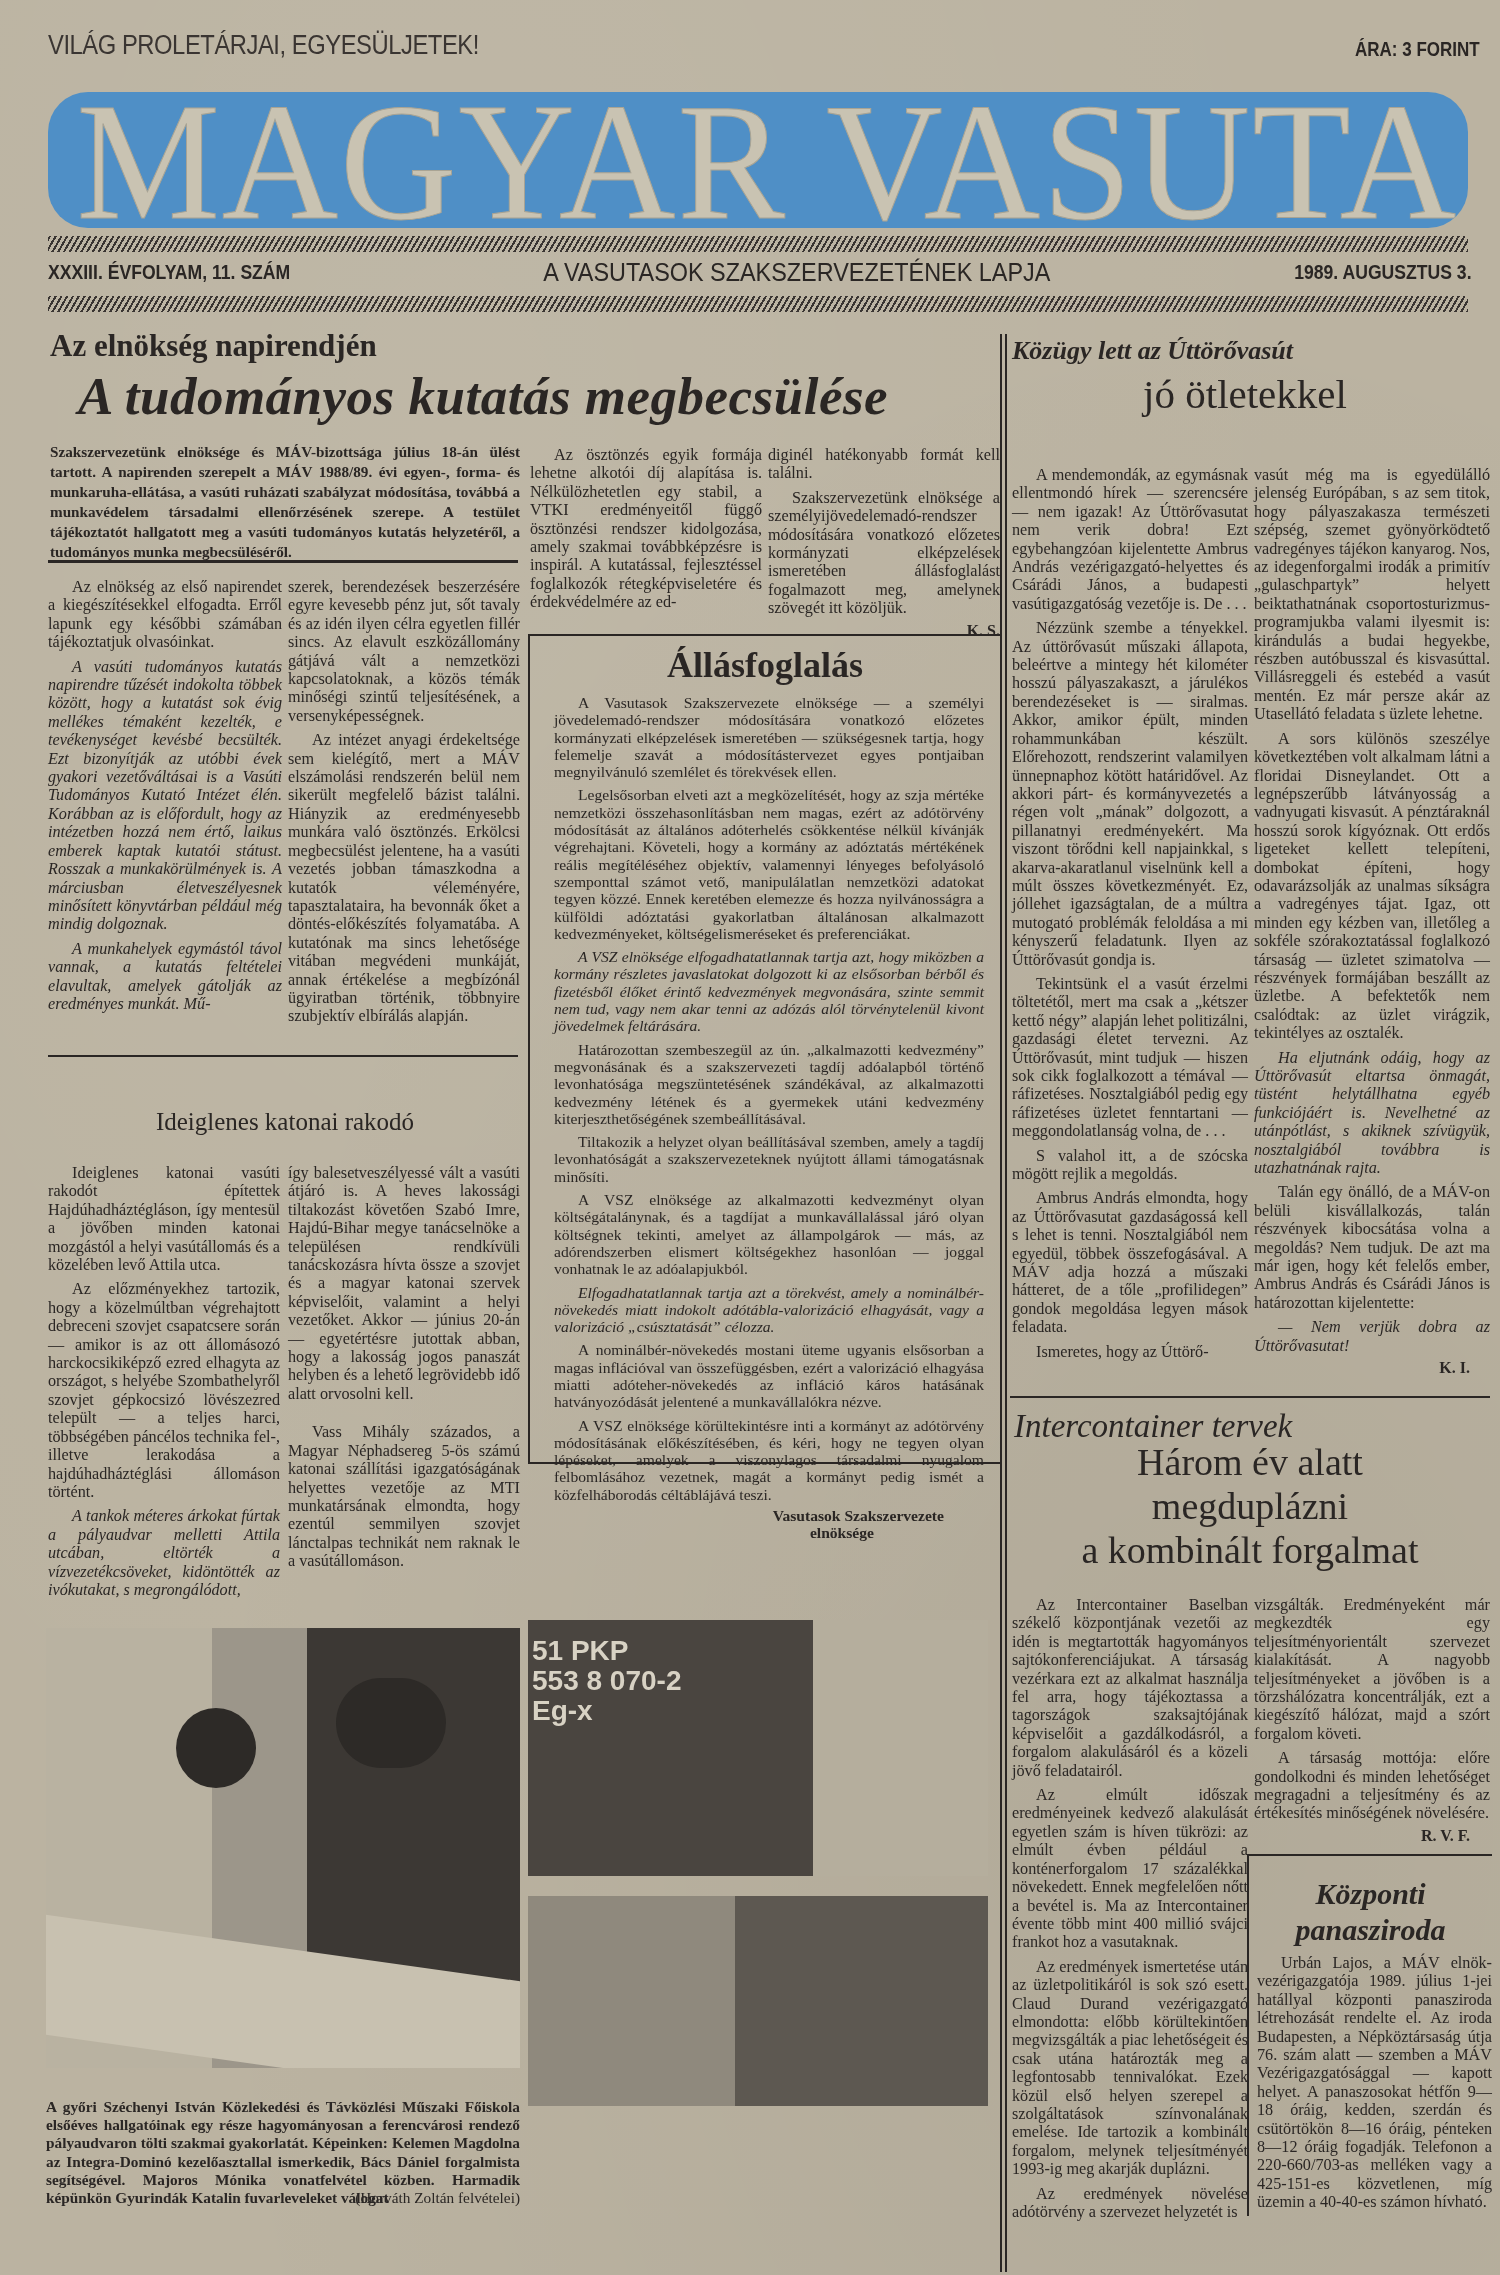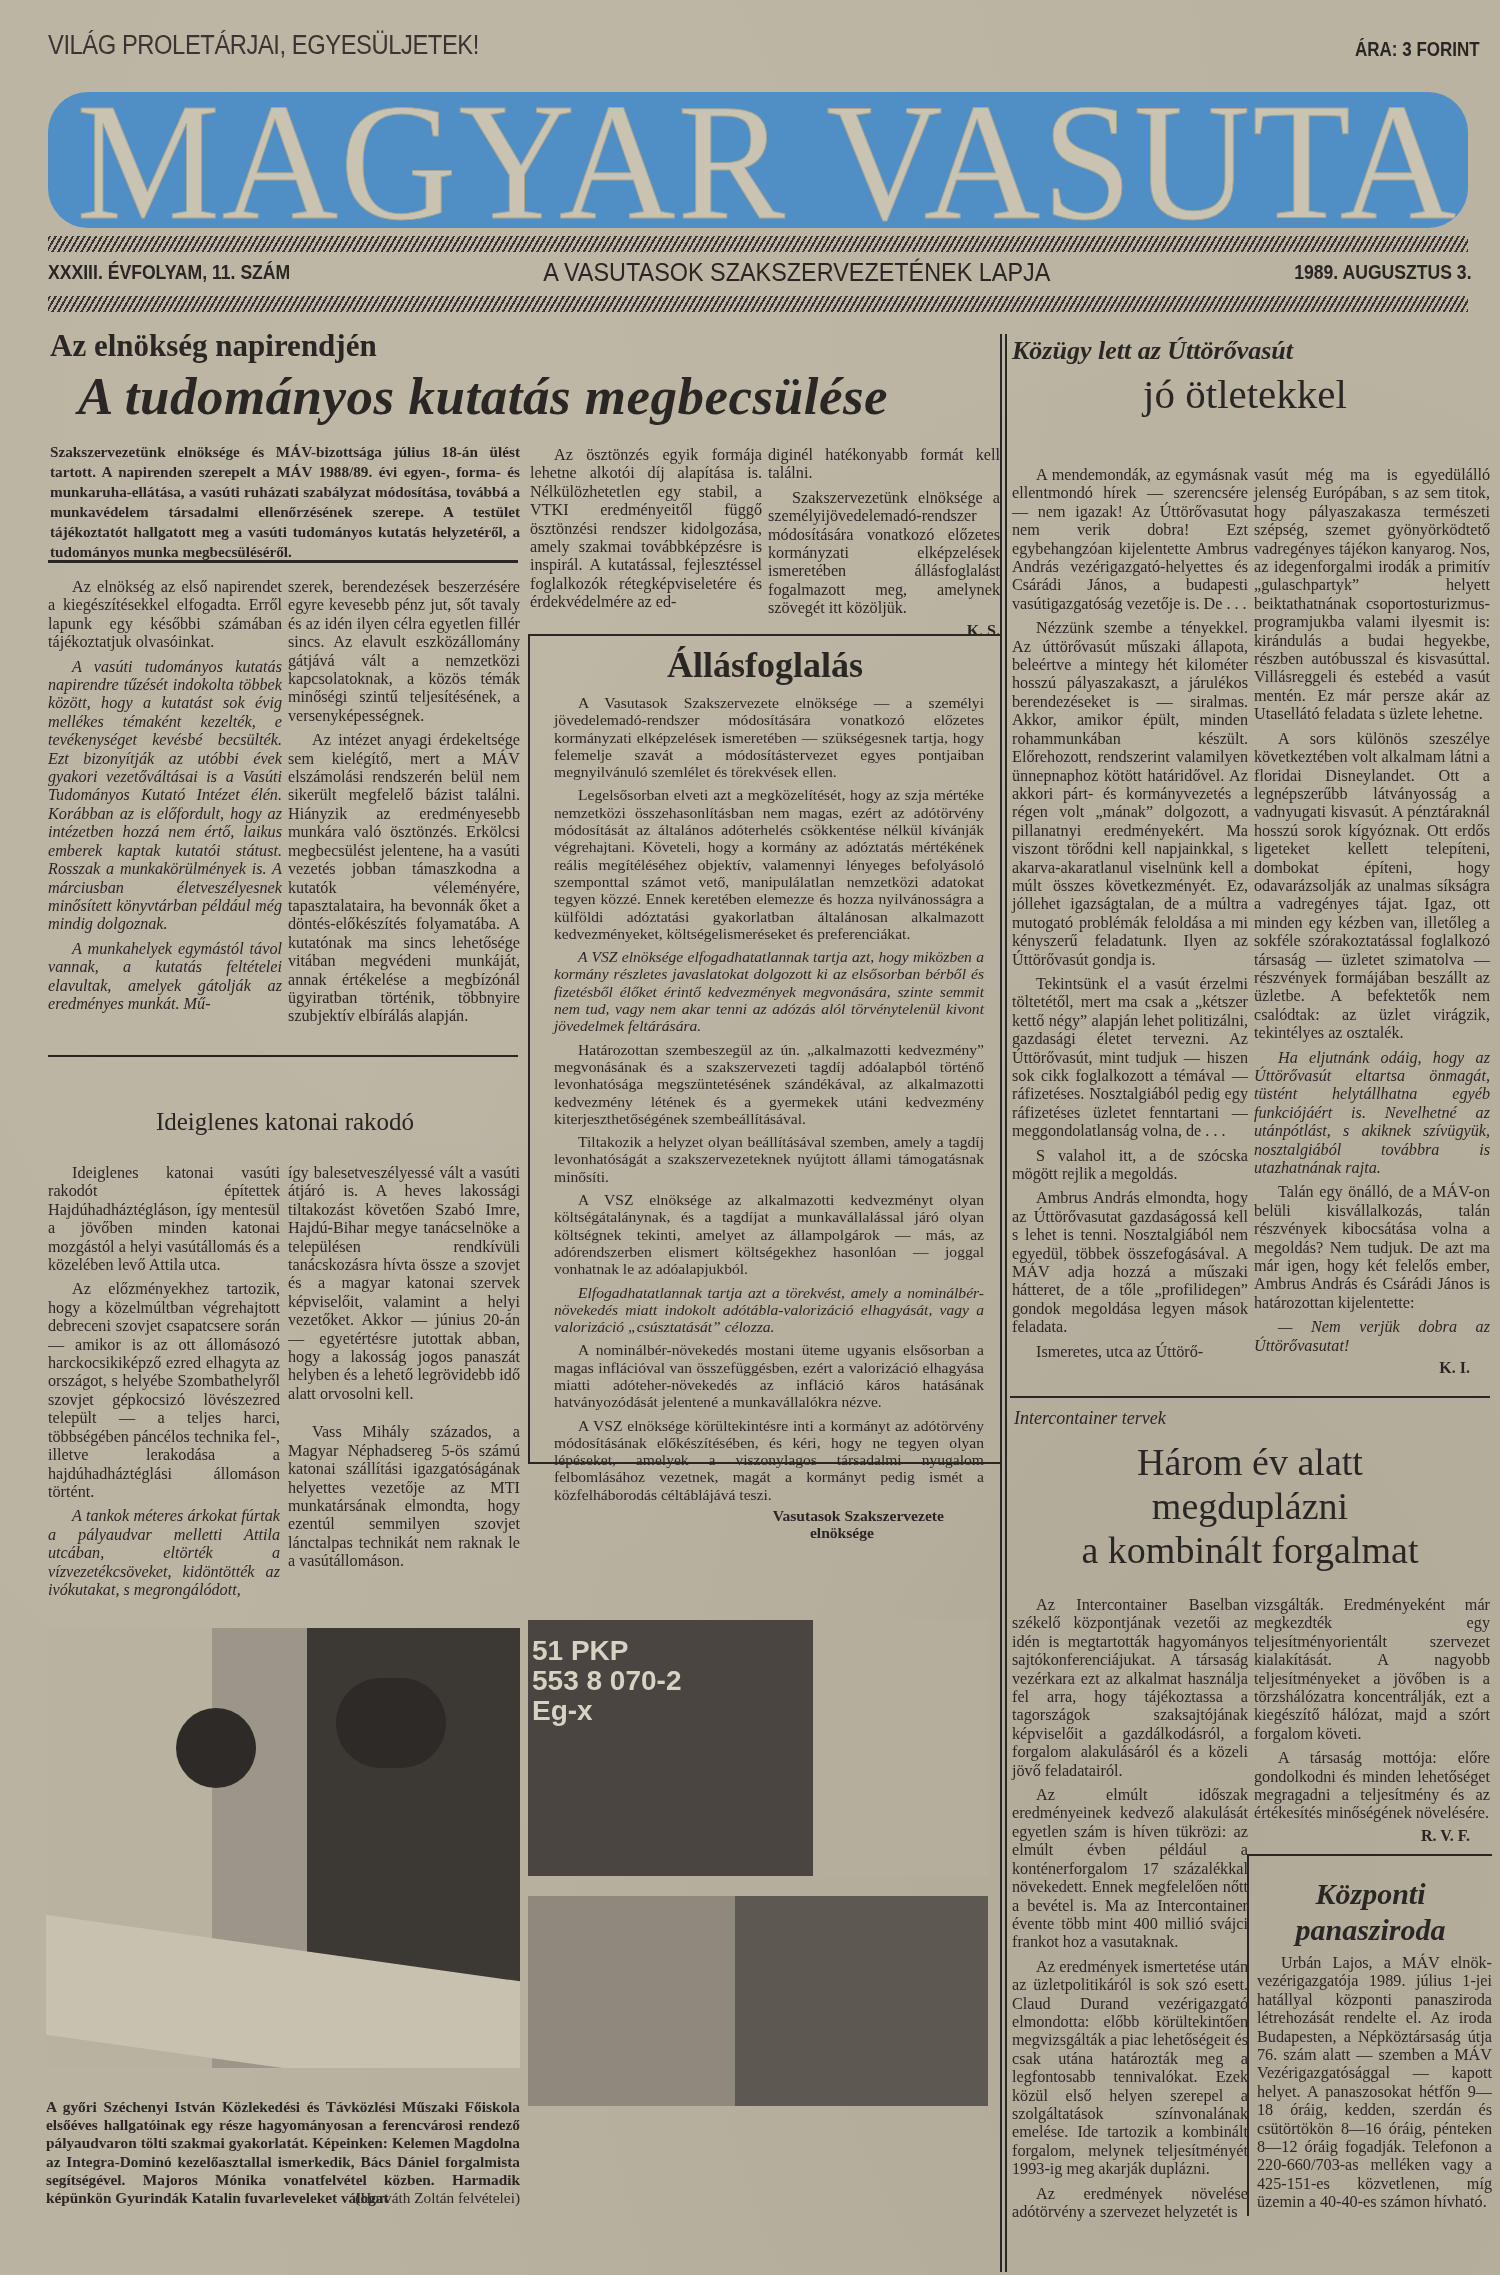--- a/index.html
+++ b/index.html
@@ -128,33 +128,33 @@
   <div class="abs" style="left:1012px;top:336px;font-style:italic;font-weight:bold;font-size:26px;">Közügy lett az Úttörővasút</div>
   <div class="abs" style="left:1010px;top:370px;width:470px;text-align:center;font-size:41px;line-height:48px;">
     <div>jó ötletekkel</div>
   </div>
   <div class="abs col" style="left:1012px;top:466px;width:236px;">
     <p>A mendemondák, az egymásnak ellentmondó hírek — szerencsére — nem igazak! Az Úttörővasutat nem verik dobra! Ezt egybehangzóan kijelentette Ambrus András vezérigazgató-helyettes és Csárádi János, a budapesti vasútigazgatóság vezetője is. De . . .</p>
     <p>Nézzünk szembe a tényekkel. Az úttörővasút műszaki állapota, beleértve a mintegy hét kilométer hosszú pályaszakaszt, a járulékos berendezéseket is — siralmas. Akkor, amikor épült, minden rohammunkában készült. Előrehozott, rendszerint valamilyen ünnepnaphoz kötött határidővel. Az akkori párt- és kormányvezetés a régen volt „mának” dolgozott, a pillanatnyi eredményekért. Ma viszont törődni kell napjainkkal, s akarva-akaratlanul viselnünk kell a múlt összes következményét. Ez, jóllehet igazságtalan, de a múltra mutogató problémák feloldása a mi kényszerű feladatunk. Ilyen az Úttörővasút gondja is.</p>
     <p>Tekintsünk el a vasút érzelmi töltetétől, mert ma csak a „kétszer kettő négy” alapján lehet politizálni, gazdasági életet tervezni. Az Úttörővasút, mint tudjuk — hiszen sok cikk foglalkozott a témával — ráfizetéses. Nosztalgiából pedig egy ráfizetéses üzletet fenntartani — meggondolatlanság volna, de . . .</p>
     <p>S valahol itt, a de szócska mögött rejlik a megoldás.</p>
     <p>Ambrus András elmondta, hogy az Úttörővasutat gazdaságossá kell s lehet is tenni. Nosztalgiából nem egyedül, többek összefogásával. A MÁV adja hozzá a műszaki hátteret, de a tőle „profilidegen” gondok megoldása legyen mások feladata.</p>
-    <p>Ismeretes, utca az Úttörő-</p>
+    <p>Ismeretes, hogy az Úttörő-</p>
   </div>
   <div class="abs col" style="left:1254px;top:466px;width:236px;">
     <p style="text-indent:0">vasút még ma is egyedülálló jelenség Európában, s az sem titok, hogy pályaszakasza természeti szépség, szemet gyönyörködtető vadregényes tájékon kanyarog. Nos, az idegenforgalmi irodák a primitív „gulaschpartyk” helyett beiktathatnának csoportosturizmus-programjukba valami ilyesmit is: kirándulás a budai hegyekbe, részben autóbusszal és kisvasúttal. Villásreggeli és estebéd a vasút mentén. Ez már persze akár az Utasellátó feladata s üzlete lehetne.</p>
     <p>A sors különös szeszélye következtében volt alkalmam látni a floridai Disneylandet. Ott a legnépszerűbb látványosság a vadnyugati kisvasút. A pénztáraknál hosszú sorok kígyóznak. Ott erdős ligeteket kellett telepíteni, dombokat építeni, hogy odavarázsolják az unalmas síkságra a vadregényes tájat. Igaz, ott minden egy kézben van, illetőleg a sokféle szórakoztatással foglalkozó társaság — üzletet szimatolva — részvények formájában beszállt az üzletbe. A befektetők nem csalódtak: az üzlet virágzik, tekintélyes az osztalék.</p>
     <p style="font-style:italic">Ha eljutnánk odáig, hogy az Úttörővasút eltartsa önmagát, tüstént helytállhatna egyéb funkciójáért is. Nevelhetné az utánpótlást, s akiknek szívügyük, nosztalgiából továbbra is utazhatnának rajta.</p>
     <p>Talán egy önálló, de a MÁV-on belüli kisvállalkozás, talán részvények kibocsátása volna a megoldás? Nem tudjuk. De azt ma már igen, hogy két felelős ember, Ambrus András és Csárádi János is határozottan kijelentette:</p>
     <p style="font-style:italic">— Nem verjük dobra az Úttörővasutat!</p>
     <div class="sig" style="padding-right:20px">K. I.</div>
   </div>
   <div class="abs rule" style="left:1010px;top:1396px;width:480px;height:2px;"></div>
 
-  <div class="abs" style="left:1014px;top:1408px;font-style:italic;font-size:18px;">Intercontainer tervek</div>
+  <div class="abs" style="left:1014px;top:1408px;font-style:italic;font-size:33px;">Intercontainer tervek</div>
   <div class="abs" style="left:1010px;top:1440px;width:480px;text-align:center;font-size:38px;line-height:44px;">
     <div>Három év alatt</div>
     <div>megduplázni</div>
     <div>a kombinált forgalmat</div>
   </div>
   <div class="abs col" style="left:1012px;top:1596px;width:236px;">
     <p>Az Intercontainer Baselban székelő központjának vezetői az idén is megtartották hagyományos sajtókonferenciájukat. A társaság vezérkara ezt az alkalmat használja fel arra, hogy tájékoztassa a tagországok szaksajtójának képviselőit a gazdálkodásról, a forgalom alakulásáról és a közeli jövő feladatairól.</p>
     <p>Az elmúlt időszak eredményeinek kedvező alakulását egyetlen szám is híven tükrözi: az elmúlt évben például a konténerforgalom 17 százalékkal növekedett. Ennek megfelelően nőtt a bevétel is. Ma az Intercontainer évente több mint 400 millió svájci frankot hoz a vasutaknak.</p>
     <p>Az eredmények ismertetése után az üzletpolitikáról is sok szó esett. Claud Durand vezérigazgató elmondotta: előbb körültekintően megvizsgálták a piac lehetőségeit és csak utána határozták meg a legfontosabb tennivalókat. Ezek közül első helyen szerepel a szolgáltatások színvonalának emelése. Ide tartozik a kombinált forgalom, melynek teljesítményét 1993-ig meg akarják duplázni.</p>
     <p>Az eredmények növelése adótörvény a szervezet helyzetét is</p>

